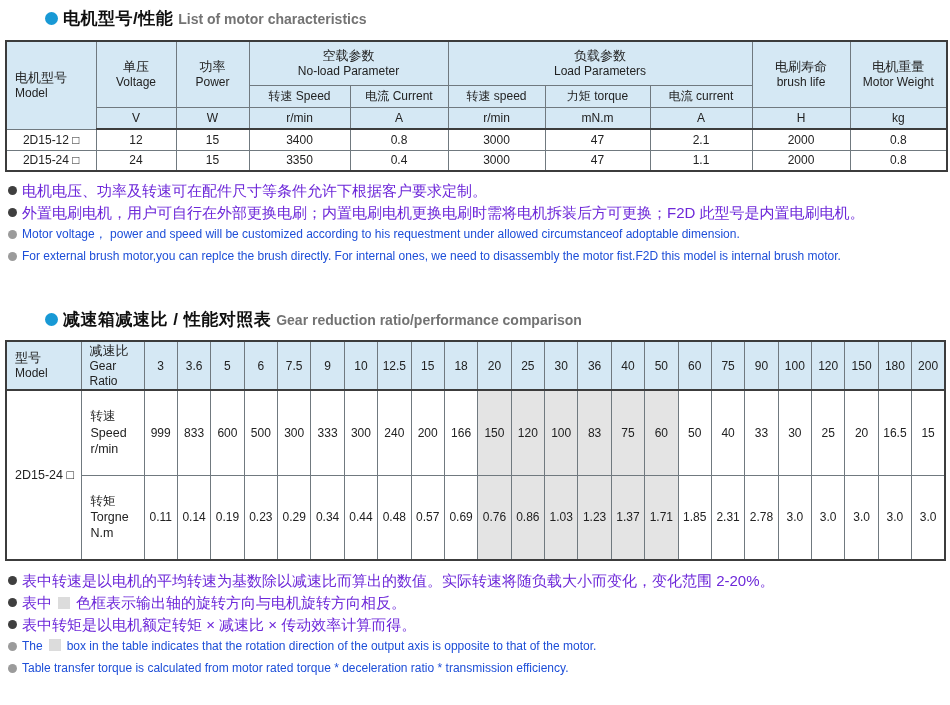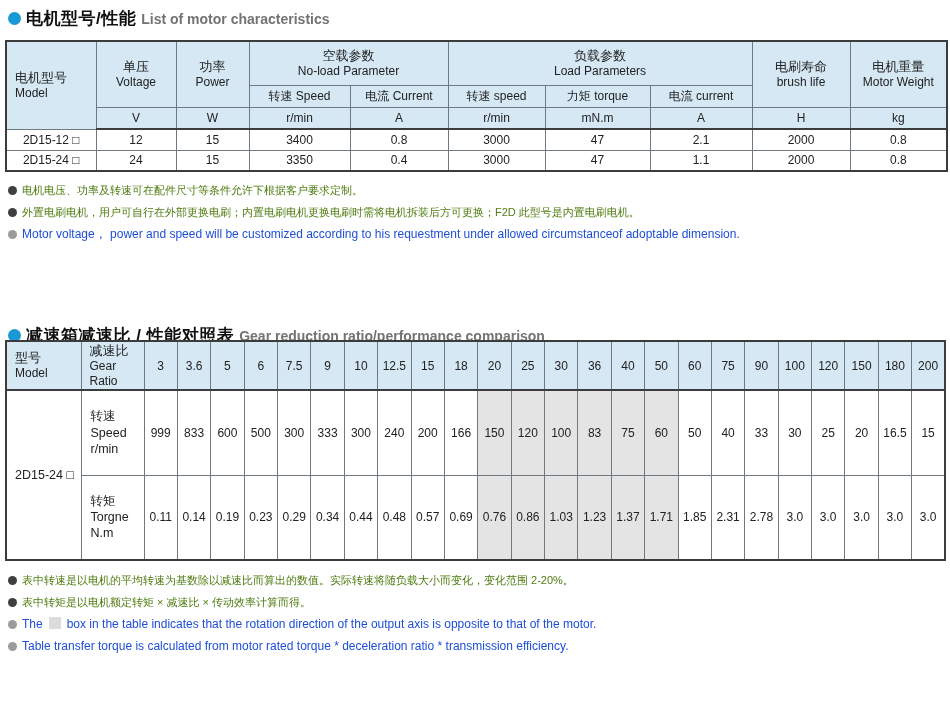--- a/index.html
+++ b/index.html
@@ -1,27 +1,27 @@
 <!DOCTYPE html>
 <html><head>
 <meta charset="utf-8">
 <style>
   * { box-sizing: border-box; margin: 0; padding: 0; }
   html, body { width: 950px; height: 705px; background: #ffffff; overflow: hidden; }
   body { font-family: "Liberation Sans", sans-serif; color: #1f1f1f; position: relative; }
 
-  .sec-title { display: flex; align-items: center; gap: 5px; padding-left: 8px; }
+  .sec-title { display: flex; align-items: center; gap: 5px; padding-left: 8px; margin-left: 37px; }
   .bullet { width: 13px; height: 13px; border-radius: 50%; background: #1899d5; flex: 0 0 auto; }
   .t-zh { font-weight: bold; font-size: 17px; color: #101010; letter-spacing: 0.5px; }
   .t-en { font-weight: bold; font-size: 14px; color: #737373; }
 
   #title1 { position: absolute; top: 7px; left: 0; }
   #table1-wrap { position: absolute; top: 40px; left: 5px; }
   #notes1 { position: absolute; top: 183px; left: 8px; width: 935px; }
-  #title2 { position: absolute; top: 324px; left: 0; }
+  #title2 { position: absolute; top: 308px; left: 0; }
   #table2-wrap { position: absolute; top: 340px; left: 5px; }
   #notes2 { position: absolute; top: 573px; left: 8px; width: 935px; }
 
   table { border-collapse: collapse; table-layout: fixed; width: 941px; }
   td { border: 1px solid #70797f; text-align: center; vertical-align: middle;
        font-size: 12px; color: #222; padding: 1px 2px; overflow: hidden; }
   .hdr { background: #d5e8f4; }
   .hdr .zh { font-size: 13px; display: block; line-height: 1.25; }
   .hdr .en { font-size: 12px; display: block; line-height: 1.2; }
   .left-pad { text-align: left; padding-left: 8px; }
@@ -37,21 +37,21 @@
   #table1 tr.units { height: 22px; }
   #table1 tr.data { height: 21px; }
 
   #table2 tr.gear-header { height: 44px; }
   #table2 tr.gear-row { height: 85px; }
   .rowlabel { text-align: left; padding-left: 9px; margin-top: 18px; }
   .rowlabel div { line-height: 1.3; font-size: 12.5px; }
 
   .note { display: flex; align-items: flex-start; margin-bottom: 7px; line-height: 15px; }
   .note-bullet { width: 9px; height: 9px; border-radius: 50%; flex: 0 0 auto; margin-top: 3px; margin-right: 5px; }
-  .note.zh { font-size: 11px; color: #4d7c0f; }
+  .note.zh { font-size: 15px; color: #6d28d9; }
   .note.en { font-size: 12px; color: #1d4ed8; }
   .note.zh .note-bullet { background: #3f3f3f; }
   .note.en .note-bullet { background: #9b9b9b; }
   .inline-box { display: inline-block; width: 12px; height: 12px; background: #dcdcdc;
                 margin: 0 6px; vertical-align: -1px; }
 </style>
 </head>
 <body>
 
 <div id="title1" class="sec-title">
@@ -156,20 +156,24 @@
       <span class="note-bullet"></span>
       <span>电机电压、功率及转速可在配件尺寸等条件允许下根据客户要求定制。</span>
     </div>
     <div class="note zh">
       <span class="note-bullet"></span>
       <span>外置电刷电机，用户可自行在外部更换电刷；内置电刷电机更换电刷时需将电机拆装后方可更换；F2D 此型号是内置电刷电机。</span>
     </div>
     <div class="note en">
       <span class="note-bullet"></span>
       <span>Motor voltage， power and speed will be customized according to his requestment under allowed circumstanceof adoptable dimension.</span>
+    </div>
+    <div class="note en">
+      <span class="note-bullet"></span>
+      <span>For external brush motor,you can replce the brush directly. For internal ones, we need to disassembly the motor fist.F2D this model is internal brush motor.</span>
     </div>
   </div>
 
 <div id="title2" class="sec-title">
   <span class="bullet"></span>
   <span class="t-zh">减速箱减速比 / 性能对照表</span>
   <span class="t-en">Gear reduction ratio/performance comparison</span>
 </div>
 
 <div id="table2-wrap">
@@ -307,20 +311,24 @@
     </table>
 </div>
 
 <div id="notes2">
     <div class="note zh">
       <span class="note-bullet"></span>
       <span>表中转速是以电机的平均转速为基数除以减速比而算出的数值。实际转速将随负载大小而变化，变化范围 2-20%。</span>
     </div>
     <div class="note zh">
       <span class="note-bullet"></span>
+      <span><span>表中</span><span class="inline-box"></span><span>色框表示输出轴的旋转方向与电机旋转方向相反。</span></span>
+    </div>
+    <div class="note zh">
+      <span class="note-bullet"></span>
       <span>表中转矩是以电机额定转矩 × 减速比 × 传动效率计算而得。</span>
     </div>
     <div class="note en">
       <span class="note-bullet"></span>
       <span><span>The</span><span class="inline-box"></span><span>box in the table indicates that the rotation direction of the output axis is opposite to that of the motor.</span></span>
     </div>
     <div class="note en">
       <span class="note-bullet"></span>
       <span>Table transfer torque is calculated from motor rated torque * deceleration ratio * transmission efficiency.</span>
     </div>

